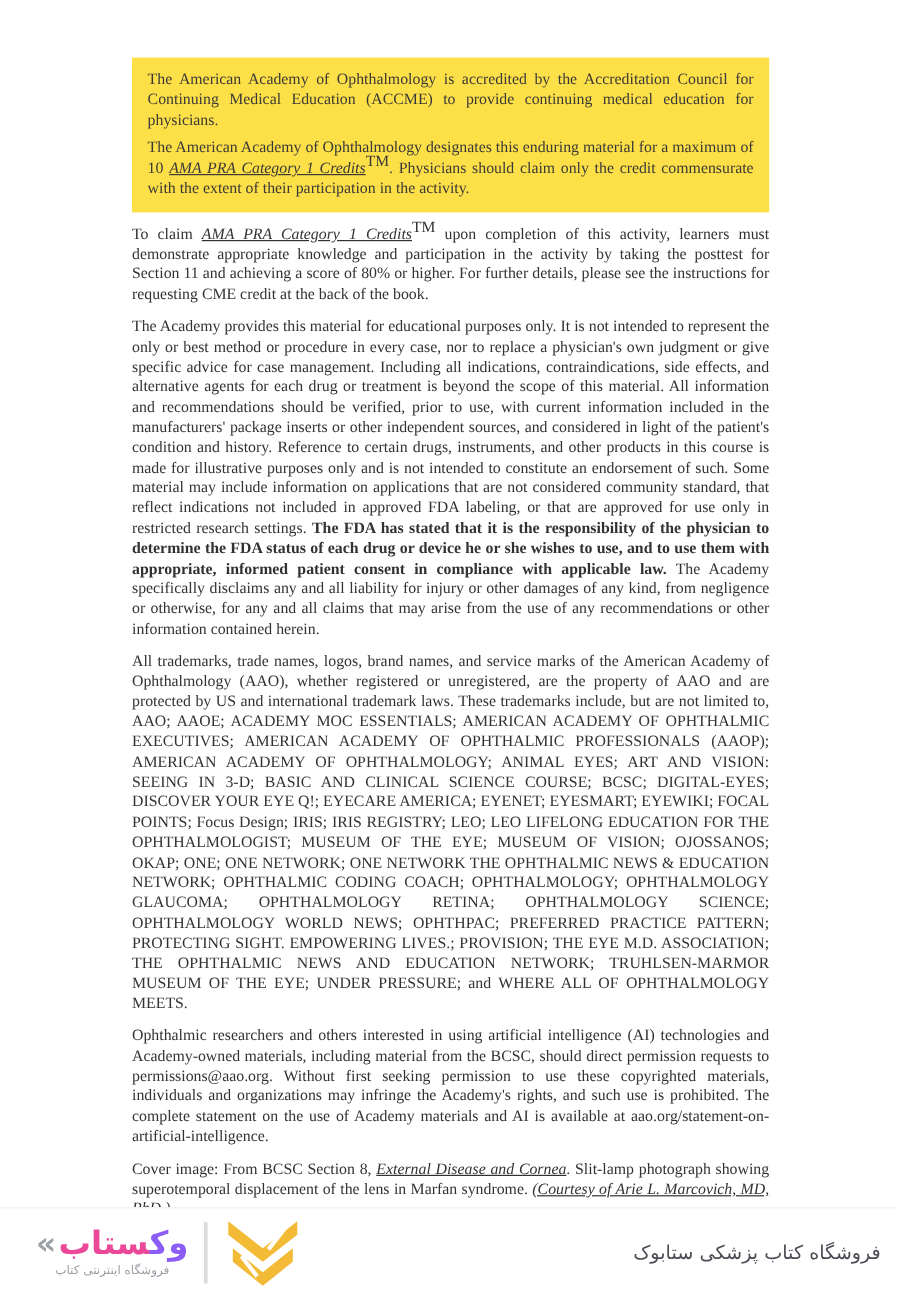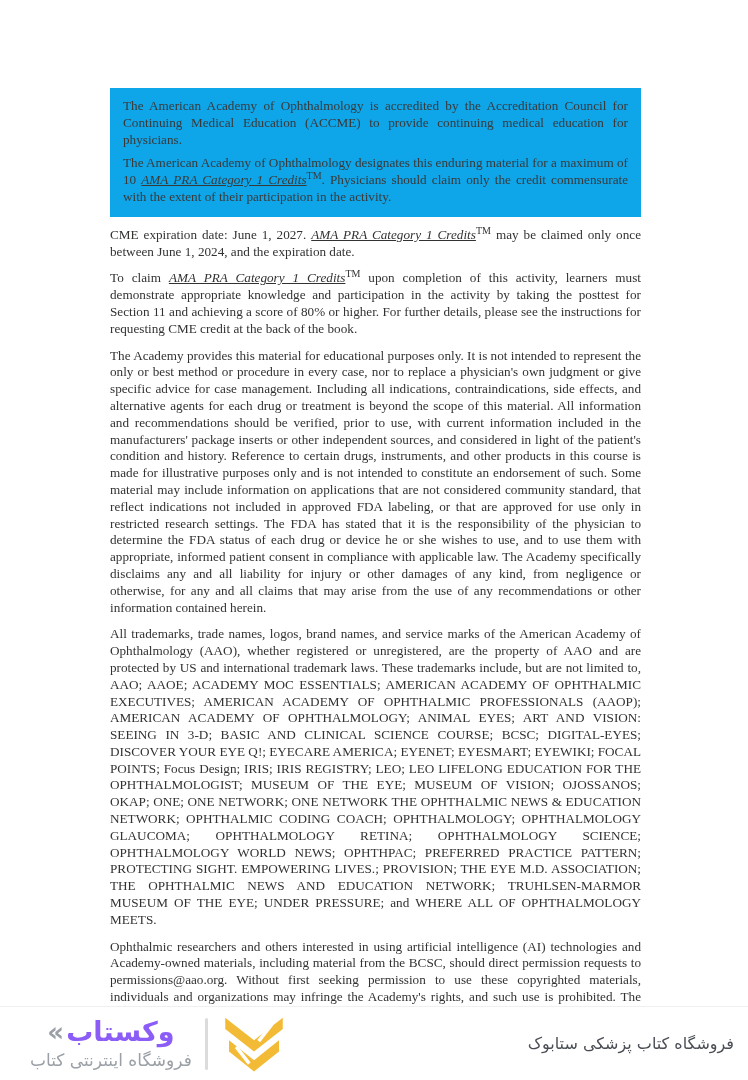--- a/index.html
+++ b/index.html
@@ -18,71 +18,70 @@
     width: 531px;
   }
   p.doc {
     margin: 10px 0 0 0;
     font-size: 13.2px;
     line-height: 16.8px;
     text-align: justify;
     color: #333231;
   }
   .graybox {
-    margin-top: 88px;
-    background: #0ea5e9;
+    margin-top: 48px;
+    background: #fde047;
     padding: 10px 13px 11px 13px;
   }
   .graybox p.doc { margin: 0; color: #3a3938; }
   .graybox p.doc + p.doc { margin-top: 7px; }
   .it { font-style: italic; text-decoration: underline; }
-  .bold { font-weight: normal; }
-  sup.tm { font-size: 10px; line-height: 0; vertical-align: super; letter-spacing: 0; }
+  .bold { font-weight: bold; }
+  sup.tm { font-size: 13px; line-height: 0; vertical-align: super; letter-spacing: 0; }
 
   
   .footer {
     position: absolute;
     left: 0; right: 0; bottom: 0;
     height: 74px;
     background: #ffffff;
     border-top: 1px solid #f0f0f0;
     display: flex;
     align-items: center;
     justify-content: space-between;
     padding: 0 14px 0 30px;
     font-family: "DejaVu Sans", "Liberation Sans", sans-serif;
     z-index: 5;
   }
   .footer-left { display: flex; align-items: center; gap: 13px; }
   .brand-block { display: flex; flex-direction: column; align-items: center; }
   .brand-line { display: flex; align-items: center; direction: ltr; }
   .brand-mark { color: #9aa0a6; font-size: 26px; font-weight: bold; margin-right: 2px; line-height: 1; }
   .brand-word { font-size: 27px; font-weight: bold; line-height: 1.1; direction: rtl; unicode-bidi: isolate; }
-  .brand-yellow { color: #8b5cf6; }
+  .brand-yellow { color: #ec4899; }
   .brand-gray { color: #8b5cf6; }
-  .brand-tagline { font-size: 17px; color: #9aa0a6; margin-top: 3px; direction: rtl; }
+  .brand-tagline { font-size: 10px; color: #9aa0a6; margin-top: 3px; direction: rtl; }
   .divider { width: 3px; height: 52px; background: #d9dbdd; border-radius: 2px; }
   .emblem { width: 66px; height: 60px; }
 
   .footer-right { display: flex; gap: 5px; }
   .footer-fa { font-size: 16px; color: #4a4e54; direction: rtl; }
   .footer-url { font-size: 20.5px; font-weight: bold; letter-spacing: 7px; color: #33363a; white-space: nowrap; }
   .url-accent { color: #f3ba35; }
 </style>
 </head>
 <body>
 
 <div class="content">
 
   <div class="graybox">
     <p class="doc"><span>The American Academy of Ophthalmology is accredited by the Accreditation Council for Continuing Medical Education (ACCME) to provide continuing medical education for physicians.</span></p>
     <p class="doc"><span>The American Academy of Ophthalmology designates this enduring material for a maximum of 10 </span><span class="it">AMA PRA Category 1 Credits</span><sup class="tm">TM</sup><span>. Physicians should claim only the credit commensurate with the extent of their participation in the activity.</span></p>
   </div>
 
-  <p class="doc"><span>CME expiration date: June 1, 2027. </span><span class="it">AMA PRA Category 1 Credits</span><sup class="tm">TM</sup><span> may be claimed only once between June 1, 2024, and the expiration date.</span></p>
 
   <p class="doc"><span>To claim </span><span class="it">AMA PRA Category 1 Credits</span><sup class="tm">TM</sup><span> upon completion of this activity, learners must demonstrate appropriate knowledge and participation in the activity by taking the posttest for Section 11 and achieving a score of 80% or higher. For further details, please see the instructions for requesting CME credit at the back of the book.</span></p>
 
   <p class="doc"><span>The Academy provides this material for educational purposes only. It is not intended to represent the only or best method or procedure in every case, nor to replace a physician's own judgment or give specific advice for case management. Including all indications, contraindications, side effects, and alternative agents for each drug or treatment is beyond the scope of this material. All information and recommendations should be verified, prior to use, with current information included in the manufacturers' package inserts or other independent sources, and considered in light of the patient's condition and history. Reference to certain drugs, instruments, and other products in this course is made for illustrative purposes only and is not intended to constitute an endorsement of such. Some material may include information on applications that are not considered community standard, that reflect indications not included in approved FDA labeling, or that are approved for use only in restricted research settings. </span><span class="bold">The FDA has stated that it is the responsibility of the physician to determine the FDA status of each drug or device he or she wishes to use, and to use them with appropriate, informed patient consent in compliance with applicable law.</span><span> The Academy specifically disclaims any and all liability for injury or other damages of any kind, from negligence or otherwise, for any and all claims that may arise from the use of any recommendations or other information contained herein.</span></p>
 
   <p class="doc"><span>All trademarks, trade names, logos, brand names, and service marks of the American Academy of Ophthalmology (AAO), whether registered or unregistered, are the property of AAO and are protected by US and international trademark laws. These trademarks include, but are not limited to, AAO; AAOE; ACADEMY MOC ESSENTIALS; AMERICAN ACADEMY OF OPHTHALMIC EXECUTIVES; AMERICAN ACADEMY OF OPHTHALMIC PROFESSIONALS (AAOP); AMERICAN ACADEMY OF OPHTHALMOLOGY; ANIMAL EYES; ART AND VISION: SEEING IN 3-D; BASIC AND CLINICAL SCIENCE COURSE; BCSC; DIGITAL-EYES; DISCOVER YOUR EYE Q!; EYECARE AMERICA; EYENET; EYESMART; EYEWIKI; FOCAL POINTS; Focus Design; IRIS; IRIS REGISTRY; LEO; LEO LIFELONG EDUCATION FOR THE OPHTHALMOLOGIST; MUSEUM OF THE EYE; MUSEUM OF VISION; OJOSSANOS; OKAP; ONE; ONE NETWORK; ONE NETWORK THE OPHTHALMIC NEWS &amp; EDUCATION NETWORK; OPHTHALMIC CODING COACH; OPHTHALMOLOGY; OPHTHALMOLOGY GLAUCOMA; OPHTHALMOLOGY RETINA; OPHTHALMOLOGY SCIENCE; OPHTHALMOLOGY WORLD NEWS; OPHTHPAC; PREFERRED PRACTICE PATTERN; PROTECTING SIGHT. EMPOWERING LIVES.; PROVISION; THE EYE M.D. ASSOCIATION; THE OPHTHALMIC NEWS AND EDUCATION NETWORK; TRUHLSEN-MARMOR MUSEUM OF THE EYE; UNDER PRESSURE; and WHERE ALL OF OPHTHALMOLOGY MEETS.</span></p>
 
   <p class="doc"><span>Ophthalmic researchers and others interested in using artificial intelligence (AI) technologies and Academy-owned materials, including material from the BCSC, should direct permission requests to permissions@aao.org. Without first seeking permission to use these copyrighted materials, individuals and organizations may infringe the Academy's rights, and such use is prohibited. The complete statement on the use of Academy materials and AI is available at aao.org/statement-on-artificial-intelligence.</span></p>
 
   <p class="doc"><span>Cover image: From BCSC Section 8, </span><span class="it">External Disease and Cornea</span><span>. Slit-lamp photograph showing superotemporal displacement of the lens in Marfan syndrome. </span><span class="it">(Courtesy of Arie L. Marcovich, MD, PhD.)</span></p>

